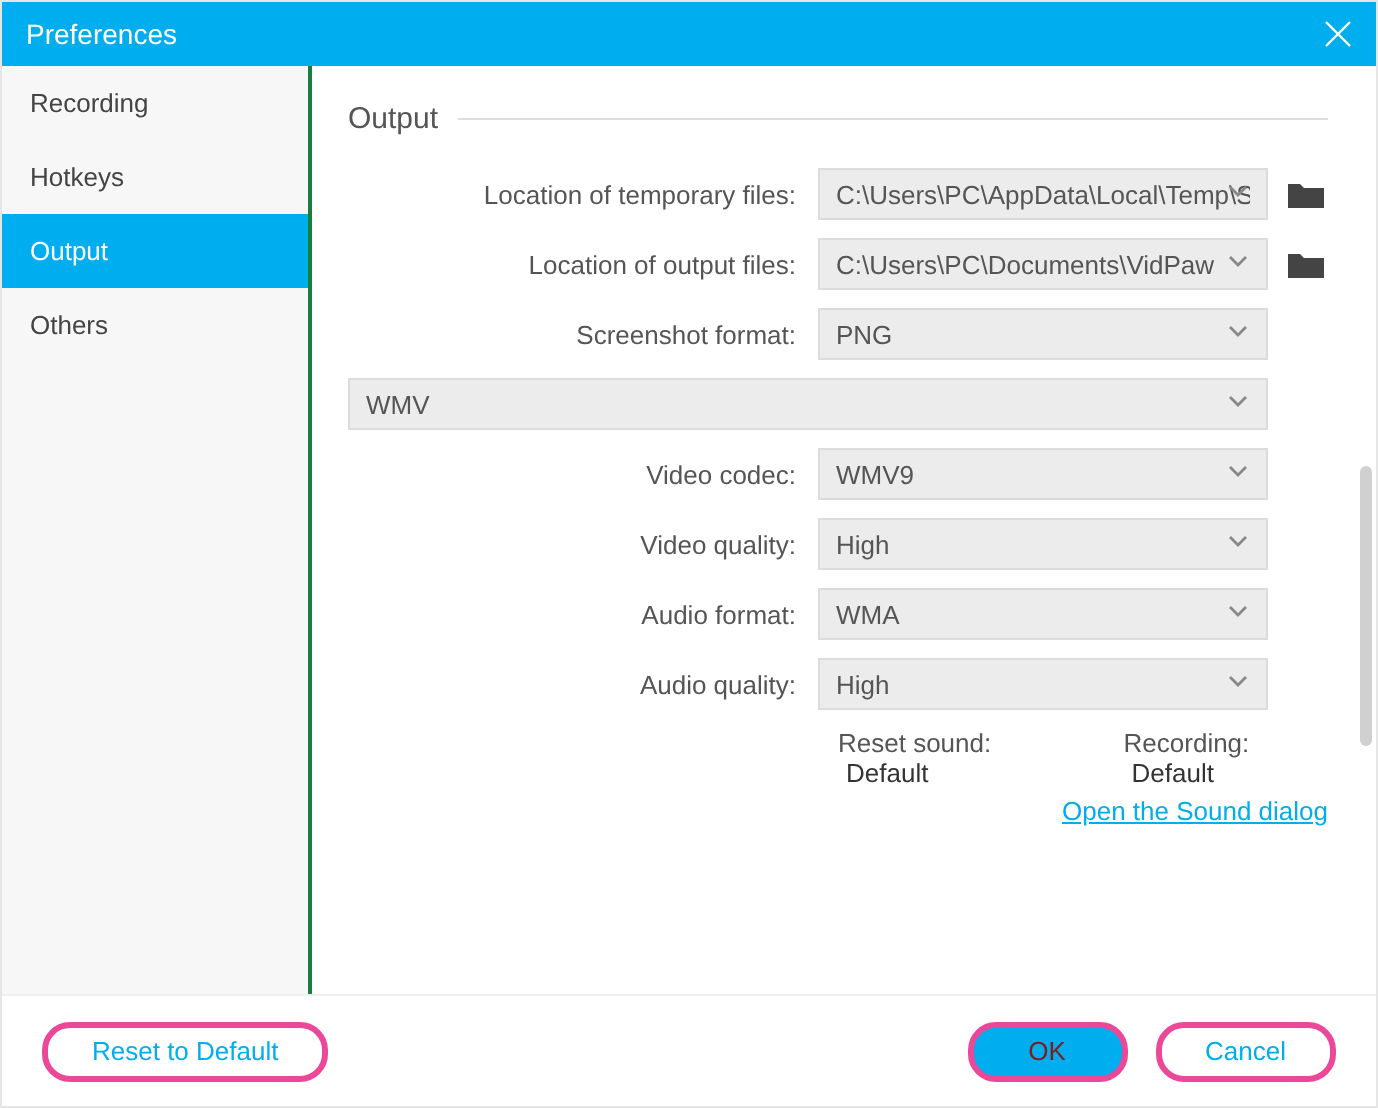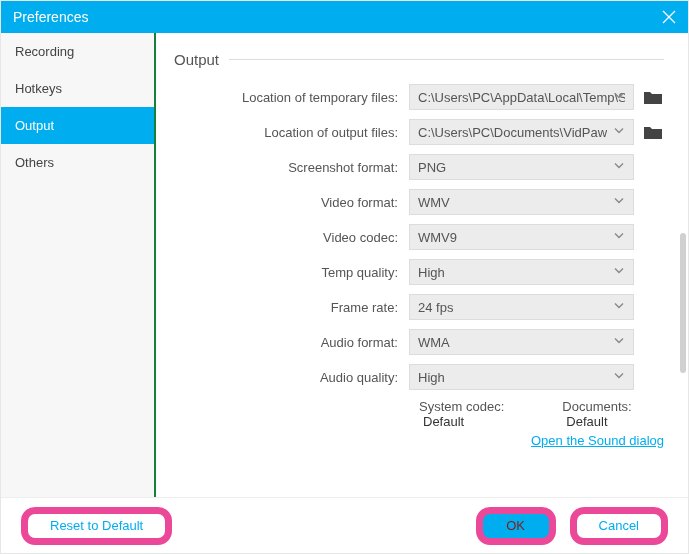--- a/index.html
+++ b/index.html
@@ -18,21 +18,21 @@
 .label { width: 235px; text-align: right; padding-right: 11px; color: #555; font-size: 13px; }
 .select { flex: 1; height: 26px; background: #ececec; border: 1px solid #dcdcdc; display: flex; align-items: center; padding: 0 8px; color: #555; position: relative; min-width: 0; }
 .select .chev { position: absolute; right: 8px; top: 50%; transform: translateY(-50%); }
 .folder-btn { width: 22px; height: 22px; margin-left: 8px; display: flex; align-items: center; justify-content: center; cursor: pointer; }
 .spacer-folder { width: 30px; }
 .link { color: #00aeef; text-decoration: underline; cursor: pointer; font-size: 13px; }
 .link-row { text-align: right; padding-right: 0; margin-top: 4px; margin-bottom: 18px; }
 .status-row { display: flex; justify-content: flex-end; gap: 28px; padding-left: 245px; margin-top: 4px; margin-bottom: 4px; color: #555; }
 .status-row span.val { color: #333; margin-left: 4px; text-align: right; }
 .footer { height: 56px; border-top: 1px solid #eee; display: flex; align-items: center; padding: 0 20px; justify-content: space-between; background: #fff; }
-.btn { height: 28px; padding: 12px 22px; border-radius: 14px; border: 7px solid #ec4899; color: #00aeef; background: #fff; display: inline-flex; align-items: center; justify-content: center; cursor: pointer; font-size: 13px; min-width: 80px; }
+.btn { height: 28px; padding: 12px 22px; border-radius: 14px; border: 3px solid #ec4899; color: #00aeef; background: #fff; display: inline-flex; align-items: center; justify-content: center; cursor: pointer; font-size: 13px; min-width: 80px; }
 .btn.primary { background: #00aeef; color: #7f1d1d; }
 .footer-right { display: flex; gap: 14px; }
 .scrollbar-fake { position: absolute; right: 2px; top: 200px; width: 6px; height: 140px; background: #d0d0d0; border-radius: 3px; }
 .trunc { white-space: nowrap; overflow: hidden; text-overflow: clip; max-width: 100%; display: inline-block; }
 </style>
 </head>
 <body>
 
 <div class="window">
   <div class="titlebar">
@@ -94,21 +94,20 @@
         <div class="select">
           <span>PNG</span>
           <span class="chev"><svg width="12" height="12" viewBox="0 0 12 12">
                 <polyline points="2,4 6,8 10,4" fill="none" stroke="#888" stroke-width="1.4"></polyline>
               </svg></span>
         </div>
         <div class="spacer-folder"></div>
       </div>
 
       <div class="row">
-        <div class="label">Video format:</div>
         <div class="select">
           <span>WMV</span>
           <span class="chev"><svg width="12" height="12" viewBox="0 0 12 12">
                 <polyline points="2,4 6,8 10,4" fill="none" stroke="#888" stroke-width="1.4"></polyline>
               </svg></span>
         </div>
         <div class="spacer-folder"></div>
       </div>
 
       <div class="row">
@@ -116,40 +115,30 @@
         <div class="select">
           <span>WMV9</span>
           <span class="chev"><svg width="12" height="12" viewBox="0 0 12 12">
                 <polyline points="2,4 6,8 10,4" fill="none" stroke="#888" stroke-width="1.4"></polyline>
               </svg></span>
         </div>
         <div class="spacer-folder"></div>
       </div>
 
       <div class="row">
-        <div class="label">Temp quality:</div>
+        <div class="label">Video quality:</div>
         <div class="select">
           <span>High</span>
           <span class="chev"><svg width="12" height="12" viewBox="0 0 12 12">
                 <polyline points="2,4 6,8 10,4" fill="none" stroke="#888" stroke-width="1.4"></polyline>
               </svg></span>
         </div>
         <div class="spacer-folder"></div>
       </div>
 
-      <div class="row">
-        <div class="label">Frame rate:</div>
-        <div class="select">
-          <span>24 fps</span>
-          <span class="chev"><svg width="12" height="12" viewBox="0 0 12 12">
-                <polyline points="2,4 6,8 10,4" fill="none" stroke="#888" stroke-width="1.4"></polyline>
-              </svg></span>
-        </div>
-        <div class="spacer-folder"></div>
-      </div>
 
 
       <div class="row">
         <div class="label">Audio format:</div>
         <div class="select">
           <span>WMA</span>
           <span class="chev"><svg width="12" height="12" viewBox="0 0 12 12">
                 <polyline points="2,4 6,8 10,4" fill="none" stroke="#888" stroke-width="1.4"></polyline>
               </svg></span>
         </div>
@@ -162,25 +151,25 @@
           <span>High</span>
           <span class="chev"><svg width="12" height="12" viewBox="0 0 12 12">
                 <polyline points="2,4 6,8 10,4" fill="none" stroke="#888" stroke-width="1.4"></polyline>
               </svg></span>
         </div>
         <div class="spacer-folder"></div>
       </div>
 
       <div class="status-row">
         <span>
-          <span>System codec:</span>
+          <span>Reset sound:</span>
           <span class="val">Default</span>
         </span>
         <span>
-          <span>Documents:</span>
+          <span>Recording:</span>
           <span class="val">Default</span>
         </span>
       </div>
 
       <div class="link-row">
         <span class="link">Open the Sound dialog</span>
       </div>
 
       <div class="scrollbar-fake"></div>
     </div>

